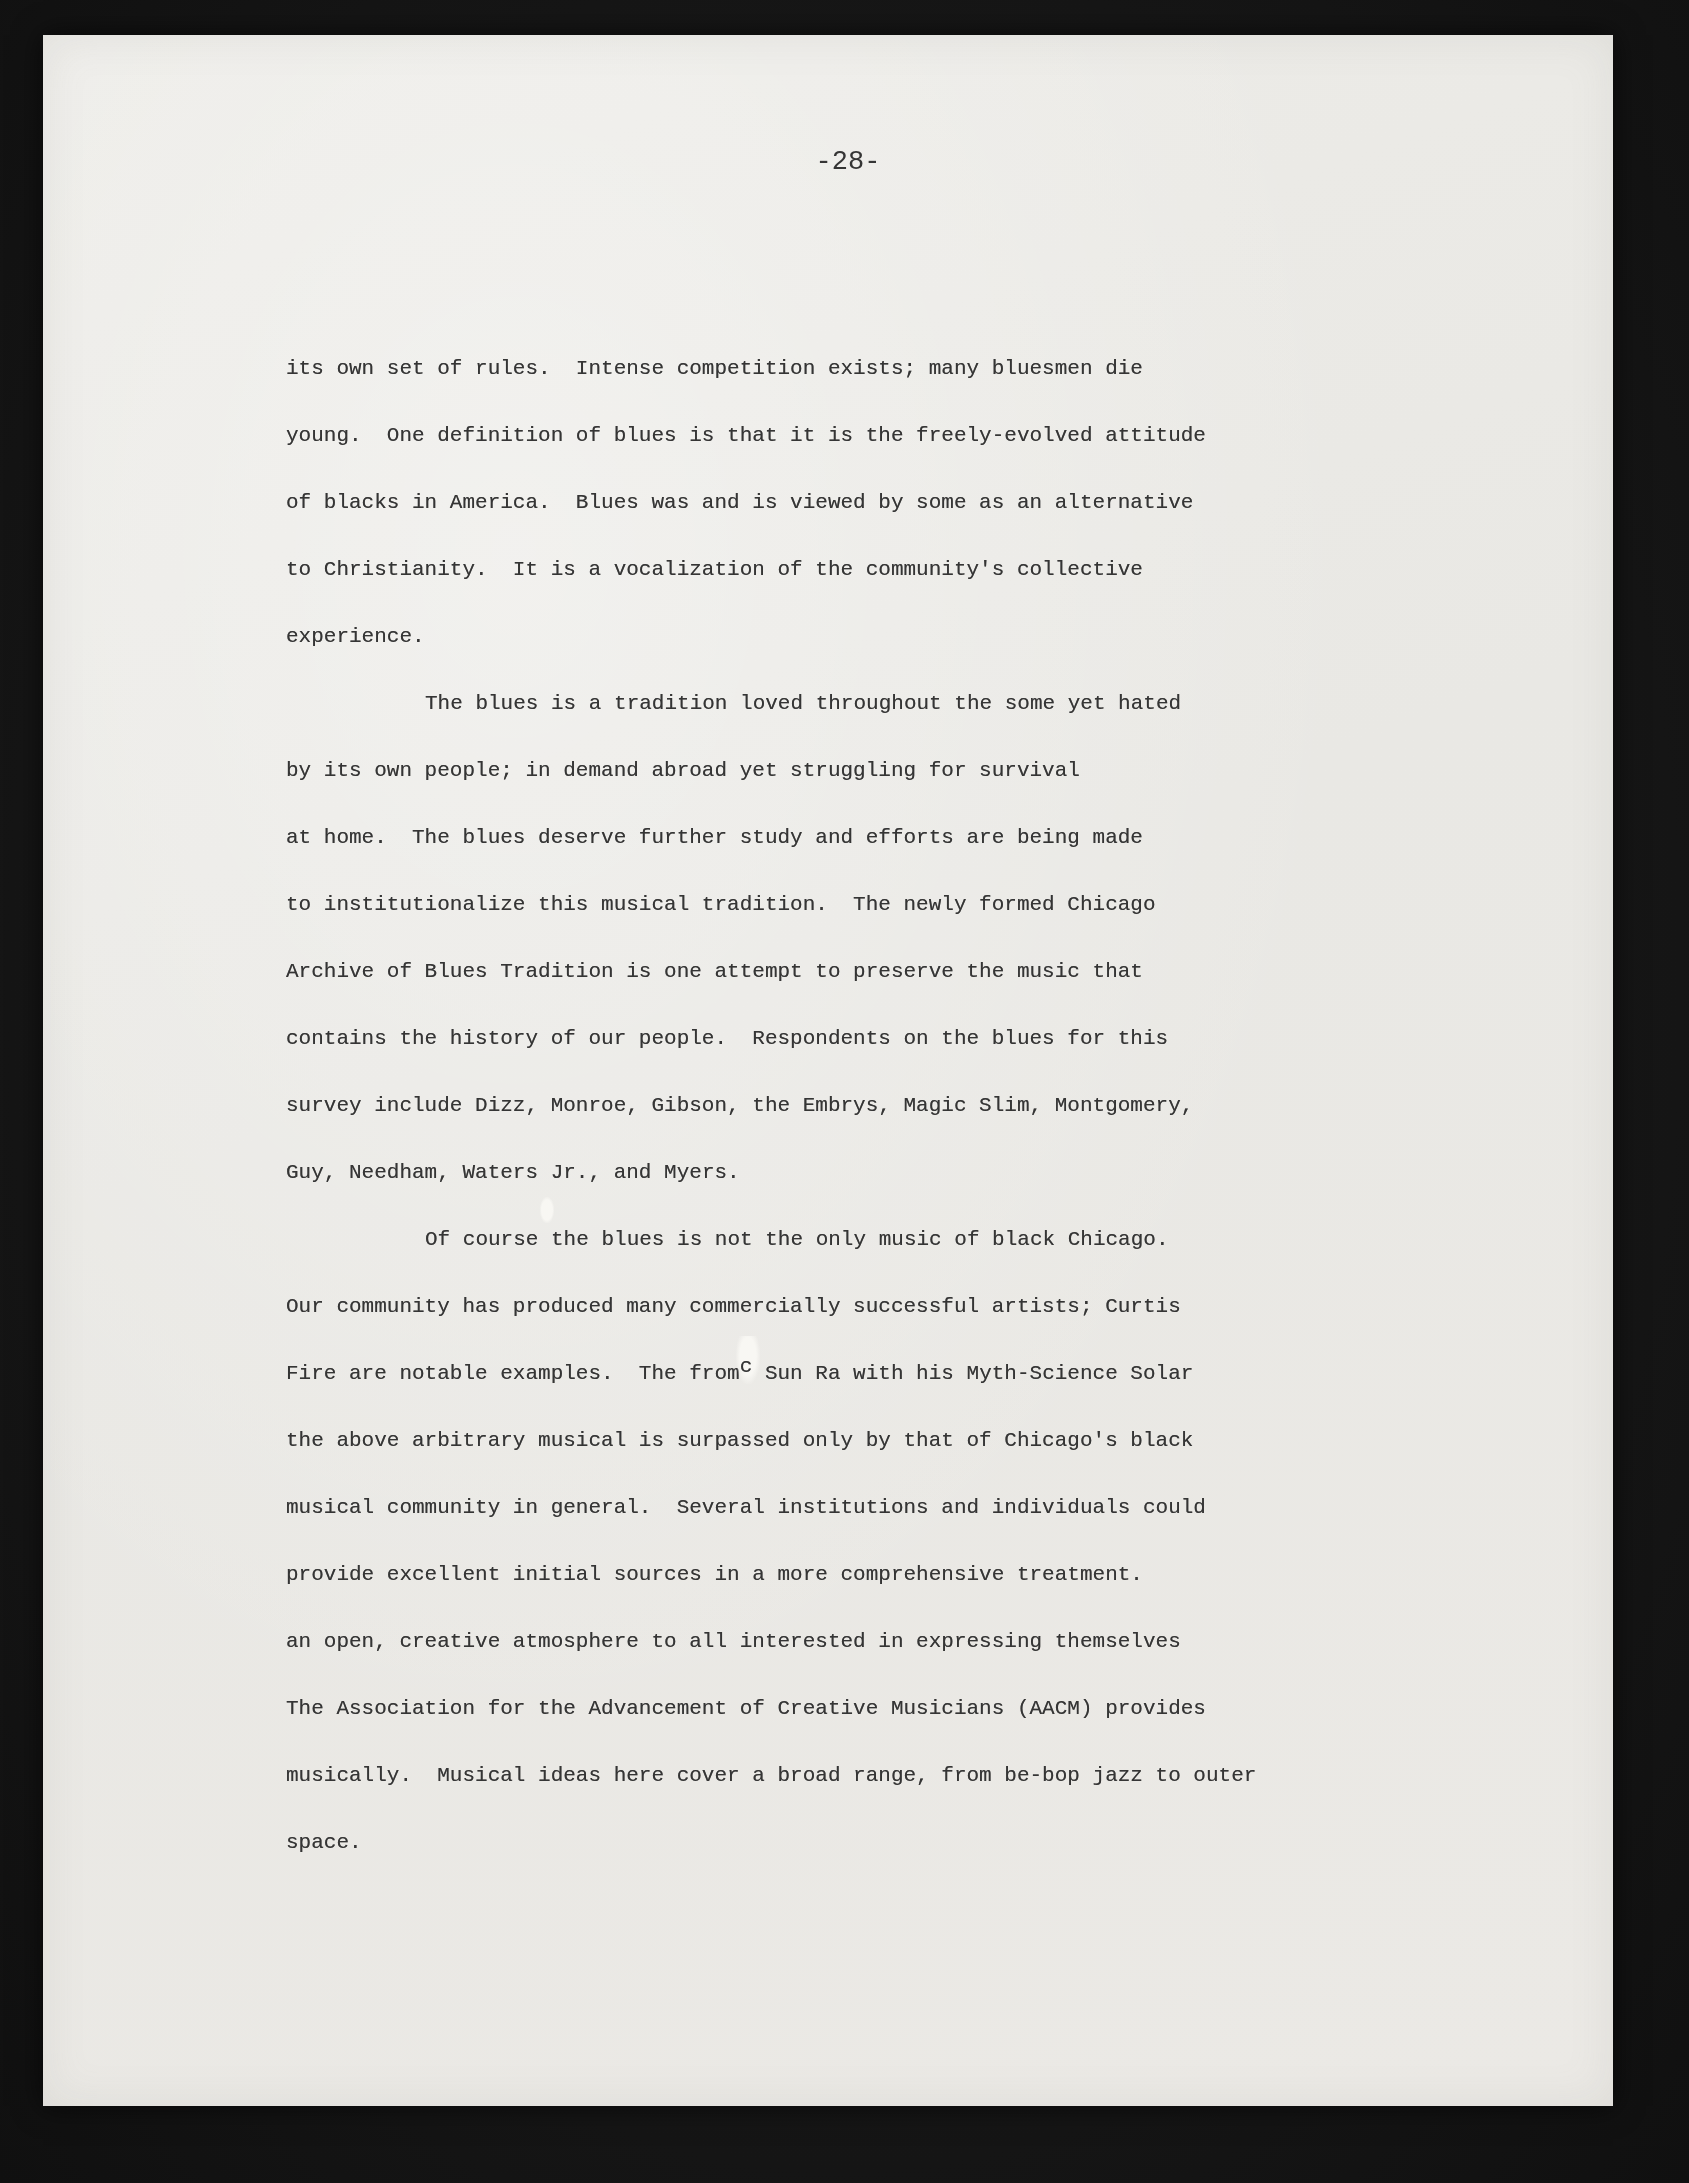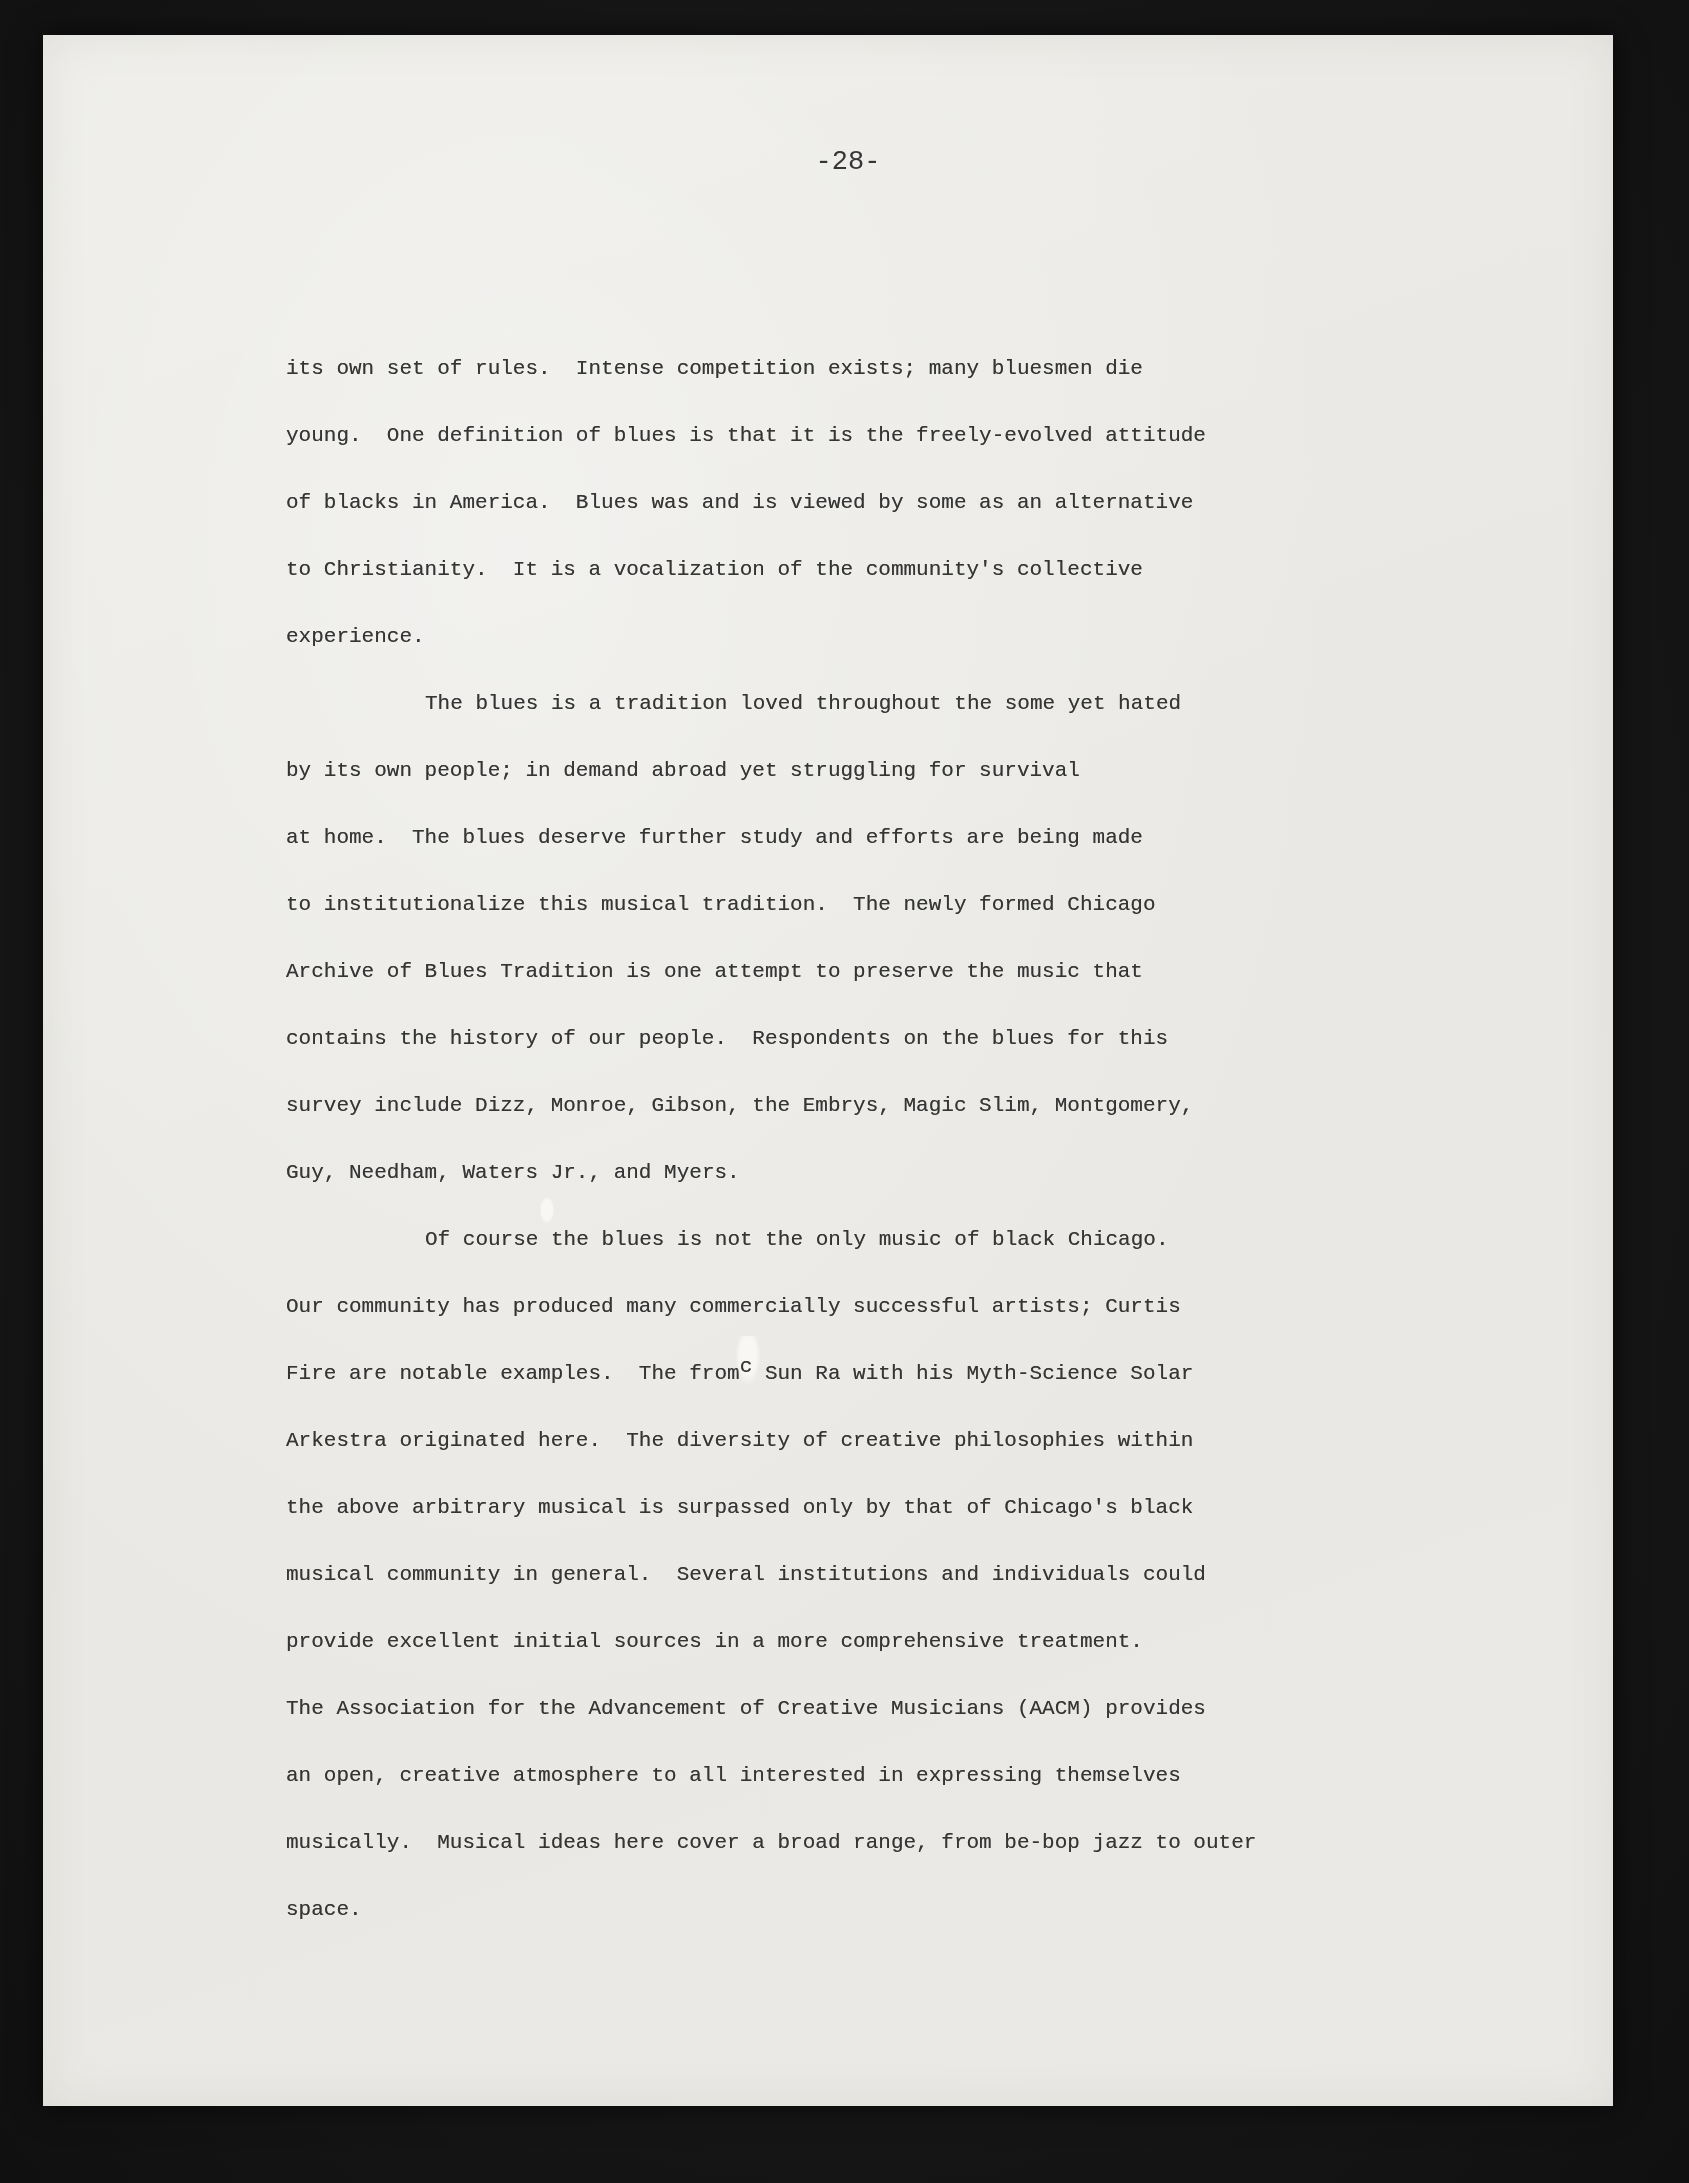--- a/index.html
+++ b/index.html
@@ -106,23 +106,22 @@
       <div class="line"><span>by its own people; in demand abroad yet struggling for survival</span></div>
       <div class="line"><span>at home.  The blues deserve further study and efforts are being made</span></div>
       <div class="line"><span>to institutionalize this musical tradition.  The newly formed Chicago</span></div>
       <div class="line"><span>Archive of Blues Tradition is one attempt to preserve the music that</span></div>
       <div class="line"><span>contains the history of our people.  Respondents on the blues for this</span></div>
       <div class="line"><span>survey include Dizz, Monroe, Gibson, the Embrys, Magic Slim, Montgomery,</span></div>
       <div class="line"><span>Guy, Needham, Waters</span><span class="whiteout"> </span><span>Jr., and Myers.</span></div>
       <div class="line indent"><span>Of course the blues is not the only music of black Chicago.</span></div>
       <div class="line"><span>Our community has produced many commercially successful artists; Curtis</span></div>
       <div class="line"><span>Fire are notable examples.  The from</span><span class="corr">c</span><span> Sun Ra with his Myth-Science Solar</span></div>
-      <div class="line"><span>Arkestra originated here.  The diversity of creative philosophies within</span></div>
       <div class="line"><span>the above arbitrary musical is surpassed only by that of Chicago's black</span></div>
       <div class="line"><span>musical community in general.  Several institutions and individuals could</span></div>
       <div class="line"><span>provide excellent initial sources in a more comprehensive treatment.</span></div>
+      <div class="line"><span>an open, creative atmosphere to all interested in expressing themselves</span></div>
       <div class="line"><span>The Association for the Advancement of Creative Musicians (AACM) provides</span></div>
-      <div class="line"><span>an open, creative atmosphere to all interested in expressing themselves</span></div>
       <div class="line"><span>musically.  Musical ideas here cover a broad range, from be-bop jazz to outer</span></div>
       <div class="line"><span>space.</span></div>
     </div>
 </div>
 
 
 </body></html>

